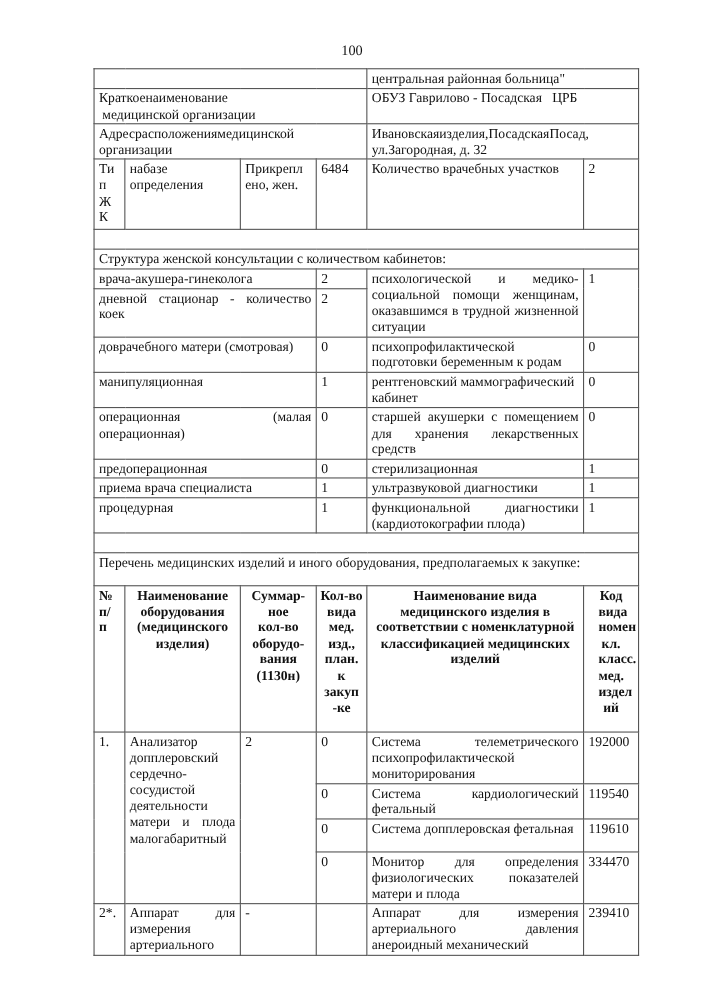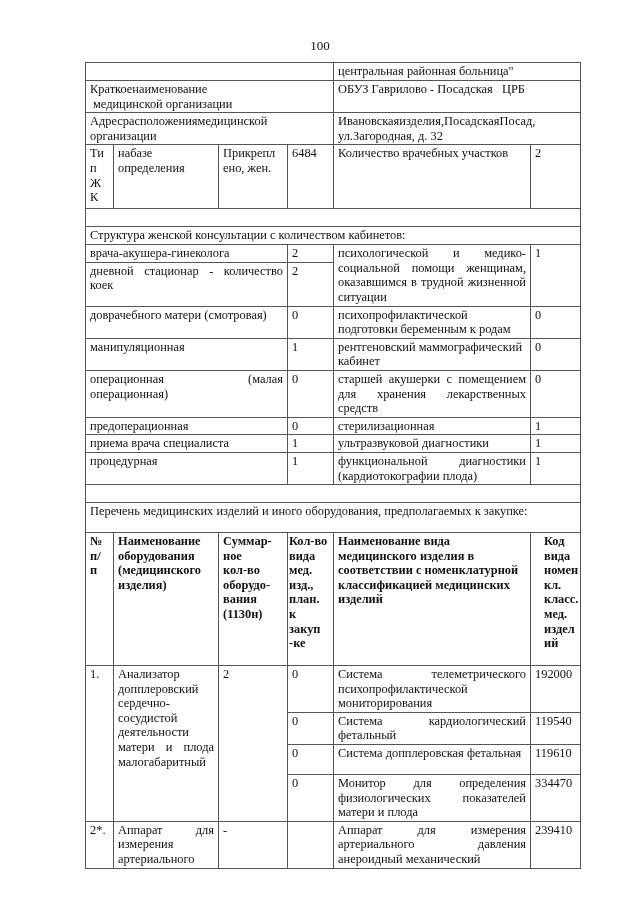--- a/index.html
+++ b/index.html
@@ -16,21 +16,21 @@
     position: absolute; left: 85px; top: 62px; width: 495px;
     border-collapse: collapse; table-layout: fixed;
   }
   table.doc td {
     border: 1px solid #555; padding: 1px 4px 1px 4px; vertical-align: top;
     overflow: hidden;
   }
   .jl { text-align: justify; }
   .bold { font-weight: normal; }
   .gap td { height: 15px; }
-  .hdr td { font-weight: bold; }
+  .hdr td { font-weight: bold; text-align: center; }
   .spread { display: flex; }
 </style>
 </head>
 <body>
 
 <div class="page-num">100</div>
 
 <table class="doc">
   <colgroup>
     <col style="width:28px">

